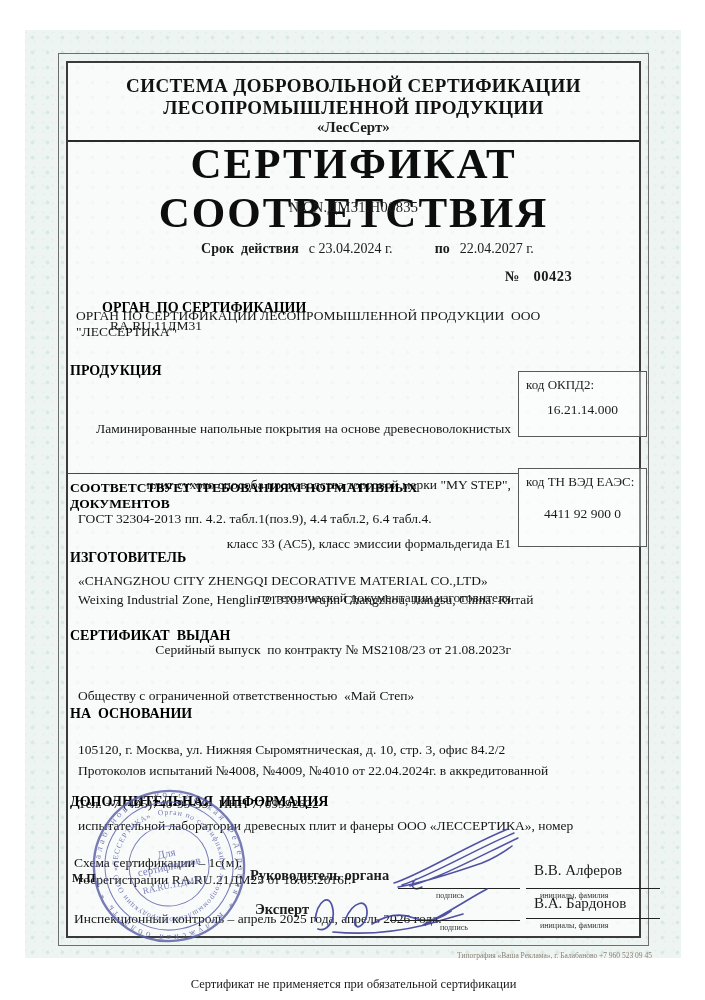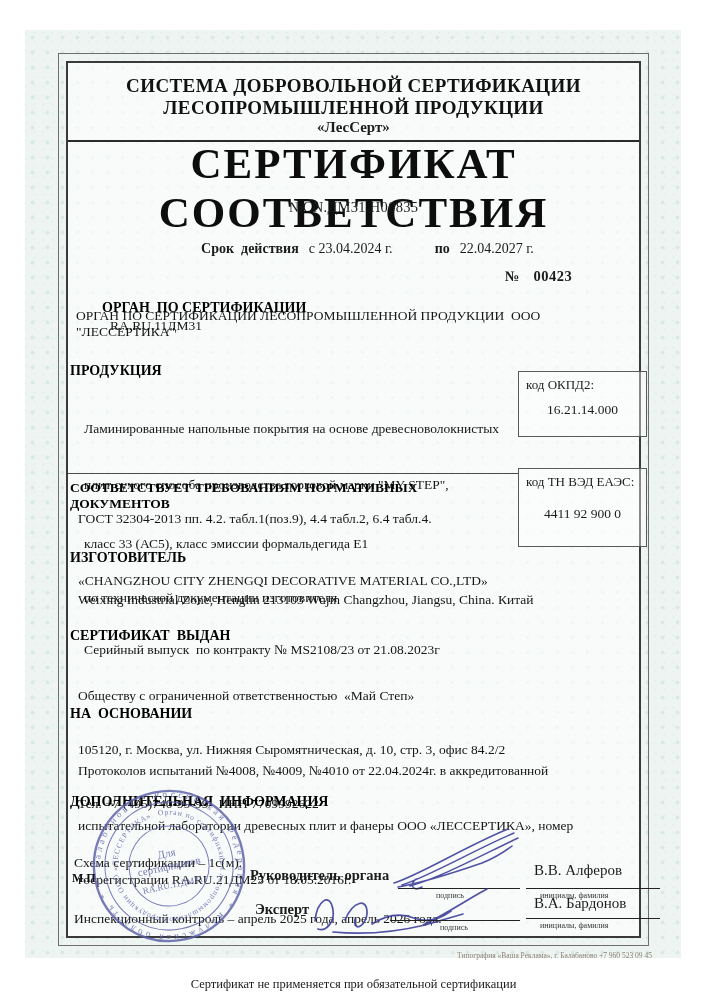--- a/index.html
+++ b/index.html
@@ -84,21 +84,21 @@
         <span>№</span><span class="num">00423</span>
       </div>
 
       <div class="abs" style="top:217px;left:2px;">
         <span class="h14">ОРГАН  ПО СЕРТИФИКАЦИИ</span>
         <span class="line" style="margin-left:8px;">RA.RU.11ДМ31</span>
       </div>
       <div class="abs line" style="top:245px;left:8px;">ОРГАН ПО СЕРТИФИКАЦИИ ЛЕСОПРОМЫШЛЕННОЙ ПРОДУКЦИИ  ООО  "ЛЕССЕРТИКА"</div>
 
       <div class="abs h14" style="top:300px;left:2px;">ПРОДУКЦИЯ</div>
-      <div class="abs" style="top:320px;left:16px;width:435px;">
+      <div class="abs" style="top:320px;left:8px;width:435px;text-align:right;">
         <div class="line" style="line-height:20px;">Ламинированные напольные покрытия на основе древесноволокнистых</div>
         <div class="line" style="line-height:20px;">плит сухого способа производства торговой марки "MY STEP",</div>
         <div class="line" style="line-height:21px;margin-top:2px;">класс 33 (АС5), класс эмиссии формальдегида Е1</div>
         <div class="line" style="line-height:16px;">по технической документации изготовителя</div>
         <div class="line" style="line-height:16px;">Серийный выпуск  по контракту № MS2108/23 от 21.08.2023г</div>
       </div>
       <div class="codebox" style="left:450px;top:308px;width:127px;height:64px;">
         <div class="cb-label">код ОКПД2:</div>
         <div class="cb-value" style="margin-top:9px;">16.21.14.000</div>
       </div>

